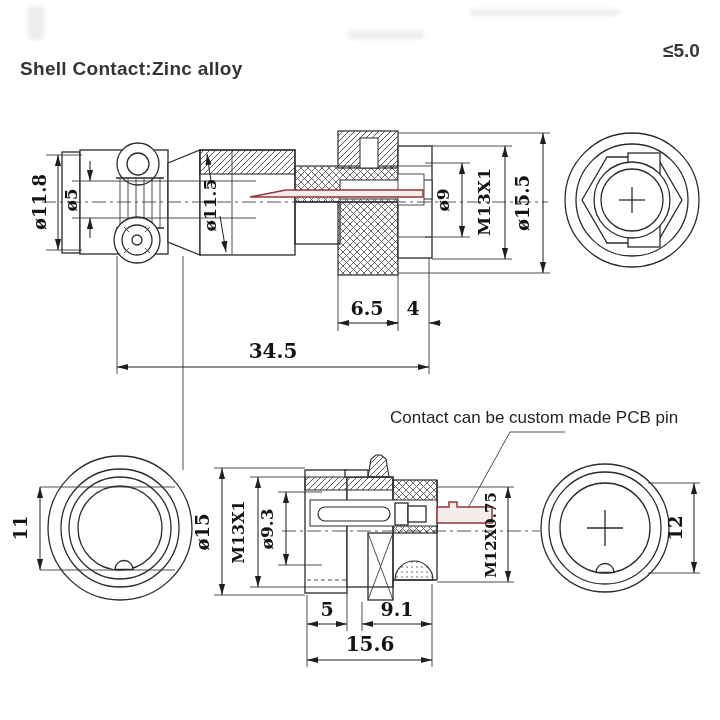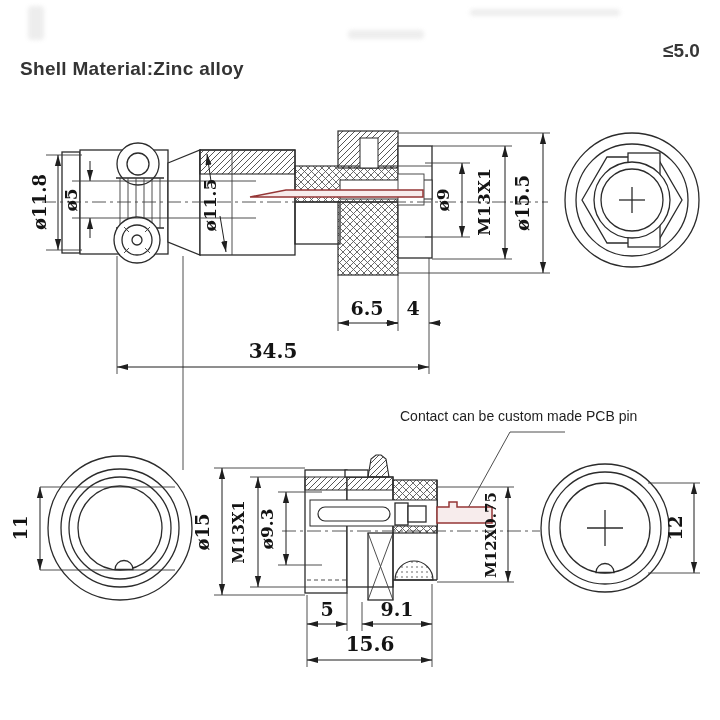--- a/index.html
+++ b/index.html
@@ -1,40 +1,40 @@
 <!DOCTYPE html>
 <html><head>
 <meta charset="utf-8">
 <style>
   html,body{margin:0;padding:0;background:#fff;}
   .canvas{position:relative;width:720px;height:720px;background:#ffffff;font-family:"Liberation Sans",sans-serif;overflow:hidden;}
   .hdr-left{position:absolute;left:20px;top:58px;font-size:19px;font-weight:600;color:#343434;letter-spacing:.3px;}
   .hdr-right{position:absolute;left:474px;top:44px;font-size:15px;font-weight:700;color:#4d4d4d;letter-spacing:.2px;}
   .hdr-right-val{position:absolute;left:663px;top:40px;font-size:19px;font-weight:700;color:#373737;}
-  .note{position:absolute;left:400px;top:408px;font-size:14px;color:#1f1f1f;}
+  .note{position:absolute;left:390px;top:408px;font-size:17px;color:#1f1f1f;}
   .smudge{position:absolute;background:#e4e4e4;filter:blur(2px);opacity:.65;border-radius:4px;}
   svg{position:absolute;left:0;top:0;}
   svg text{font-family:"DejaVu Serif","Liberation Serif",serif;font-weight:bold;fill:#141414;}
   .thin{stroke:#3a3a3a;stroke-width:0.9;fill:none;}
   .main{stroke:#2b2b2b;stroke-width:1.3;fill:#fff;}
   .mainNF{stroke:#2b2b2b;stroke-width:1.3;fill:none;}
   .dim{stroke:#1f1f1f;stroke-width:1;fill:none;}
   .cl{stroke:#444;stroke-width:0.9;fill:none;stroke-dasharray:14 4 3 4;}
   .red{stroke:#953636;stroke-width:1.5;fill:#f7ecec;}
 </style>
 </head>
 <body>
 
 <div class="canvas">
 
   <div class="smudge" style="left:28px;top:6px;width:16px;height:34px;"></div>
   <div class="smudge" style="left:348px;top:30px;width:76px;height:9px;"></div>
   <div class="smudge" style="left:470px;top:9px;width:150px;height:7px;"></div>
 
-  <div class="hdr-left">Shell Material:Zinc alloy</div>
+  <div class="hdr-left">Shell Contact:Zinc alloy</div>
   <div class="hdr-right-val">≤5.0</div>
   <div class="note">Contact can be custom made PCB pin</div>
 
   <svg width="720" height="720" viewBox="0 0 720 720">
     <defs>
       <marker id="ar" markerWidth="12" markerHeight="9" refX="11" refY="4.5" orient="auto-start-reverse" markerUnits="userSpaceOnUse">
         <path d="M11,4.5 L0,1.4 L0,7.6 z" fill="#1f1f1f"></path>
       </marker>
       <pattern id="hatch" patternUnits="userSpaceOnUse" width="6" height="6">
         <path d="M0,6 L6,0 M-1.5,1.5 L1.5,-1.5 M4.5,7.5 L7.5,4.5" stroke="#555" stroke-width="1"></path>

